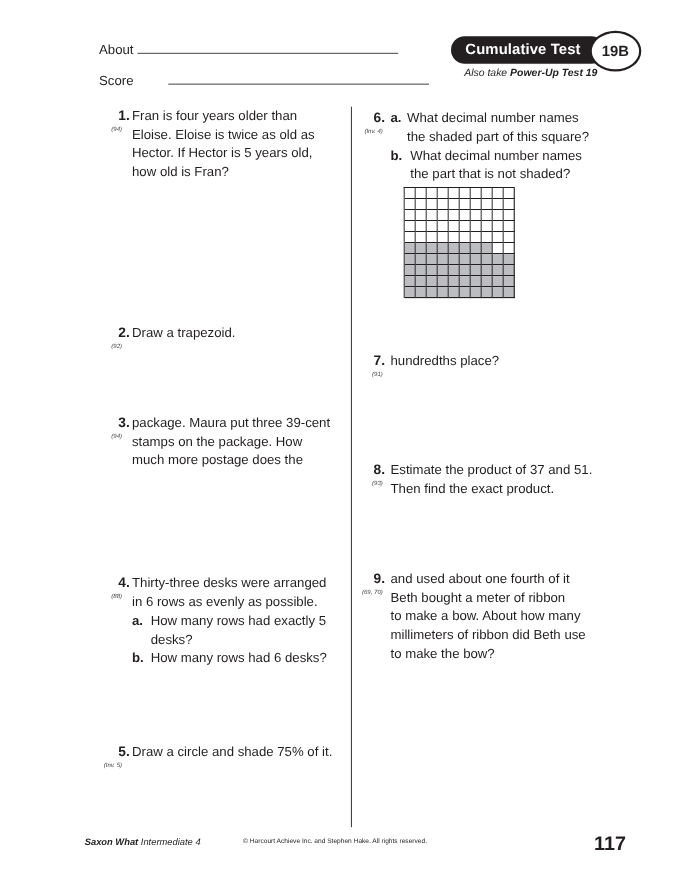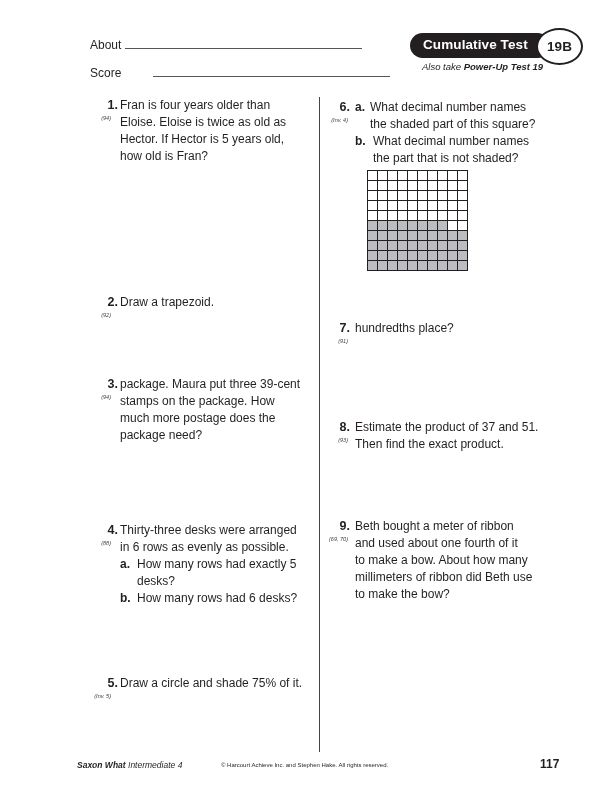--- a/index.html
+++ b/index.html
@@ -27,21 +27,21 @@
   .q .sub { position: absolute; }
   .q .sub b { font-weight: bold; }
 
   .grid { position: absolute; left: 367px; top: 170px; display: grid; grid-template-columns: repeat(10, 10px); grid-template-rows: repeat(10, 10px); border-left: 1px solid #231f20; border-top: 1px solid #231f20; }
   .cell { width: 10px; height: 10px; border-right: 1px solid #231f20; border-bottom: 1px solid #231f20; background: #fff; }
   .cell.shaded { background: #bcbdc0; }
 
   .footer-book { position: absolute; left: 77px; top: 760px; font-size: 8.5px; font-style: italic; }
   .footer-book b { font-weight: bold; }
   .footer-copy { position: absolute; left: 221px; top: 762px; font-size: 6px; }
-  .footer-page { position: absolute; left: 540px; top: 757px; font-size: 12px; font-weight: bold; }
+  .footer-page { position: absolute; left: 540px; top: 757px; font-size: 18px; font-weight: bold; }
 </style>
 </head>
 <body>
 
 <div class="field" id="name-field">
   <span>About</span>
   <span class="line"></span>
 </div>
 <div class="field" id="score-field">
   <span>Score</span>
@@ -79,21 +79,20 @@
   </div>
 </div>
 
 <div class="q" style="left:80px; top:376px;">
   <span class="num" style="left:8px; top:0; width:30px;">3.</span>
   <span class="ref" style="left:0px; top:13px; width:31px;">(94)</span>
   <div class="body" style="left:40px; top:0; width:210px;">
     <div>package. Maura put three 39-cent</div>
     <div>stamps on the package. How</div>
     <div>much more postage does the</div>
-    <div>package need?</div>
   </div>
 </div>
 
 <div class="q" style="left:80px; top:522px;">
   <span class="num" style="left:8px; top:0; width:30px;">4.</span>
   <span class="ref" style="left:0px; top:13px; width:31px;">(88)</span>
   <div class="body" style="left:40px; top:0; width:210px;">
     <div>Thirty-three desks were arranged</div>
     <div>in 6 rows as evenly as possible.</div>
   </div>
@@ -255,22 +254,22 @@
   <div class="body" style="left:35px; top:0; width:230px;">
     <div>Estimate the product of 37 and 51.</div>
     <div>Then find the exact product.</div>
   </div>
 </div>
 
 <div class="q" style="left:320px; top:518px;">
   <span class="num" style="left:0px; top:0; width:30px;">9.</span>
   <span class="ref" style="left:0px; top:13px; width:28px;">(69, 70)</span>
   <div class="body" style="left:35px; top:0; width:220px;">
+    <div>and used about one fourth of it</div>
     <div>Beth bought a meter of ribbon</div>
-    <div>and used about one fourth of it</div>
     <div>to make a bow. About how many</div>
     <div>millimeters of ribbon did Beth use</div>
     <div>to make the bow?</div>
   </div>
 </div>
 
 <div class="footer-book">
   <b>Saxon What</b><span> Intermediate 4</span>
 </div>
 <div class="footer-copy">© Harcourt Achieve Inc. and Stephen Hake. All rights reserved.</div>

